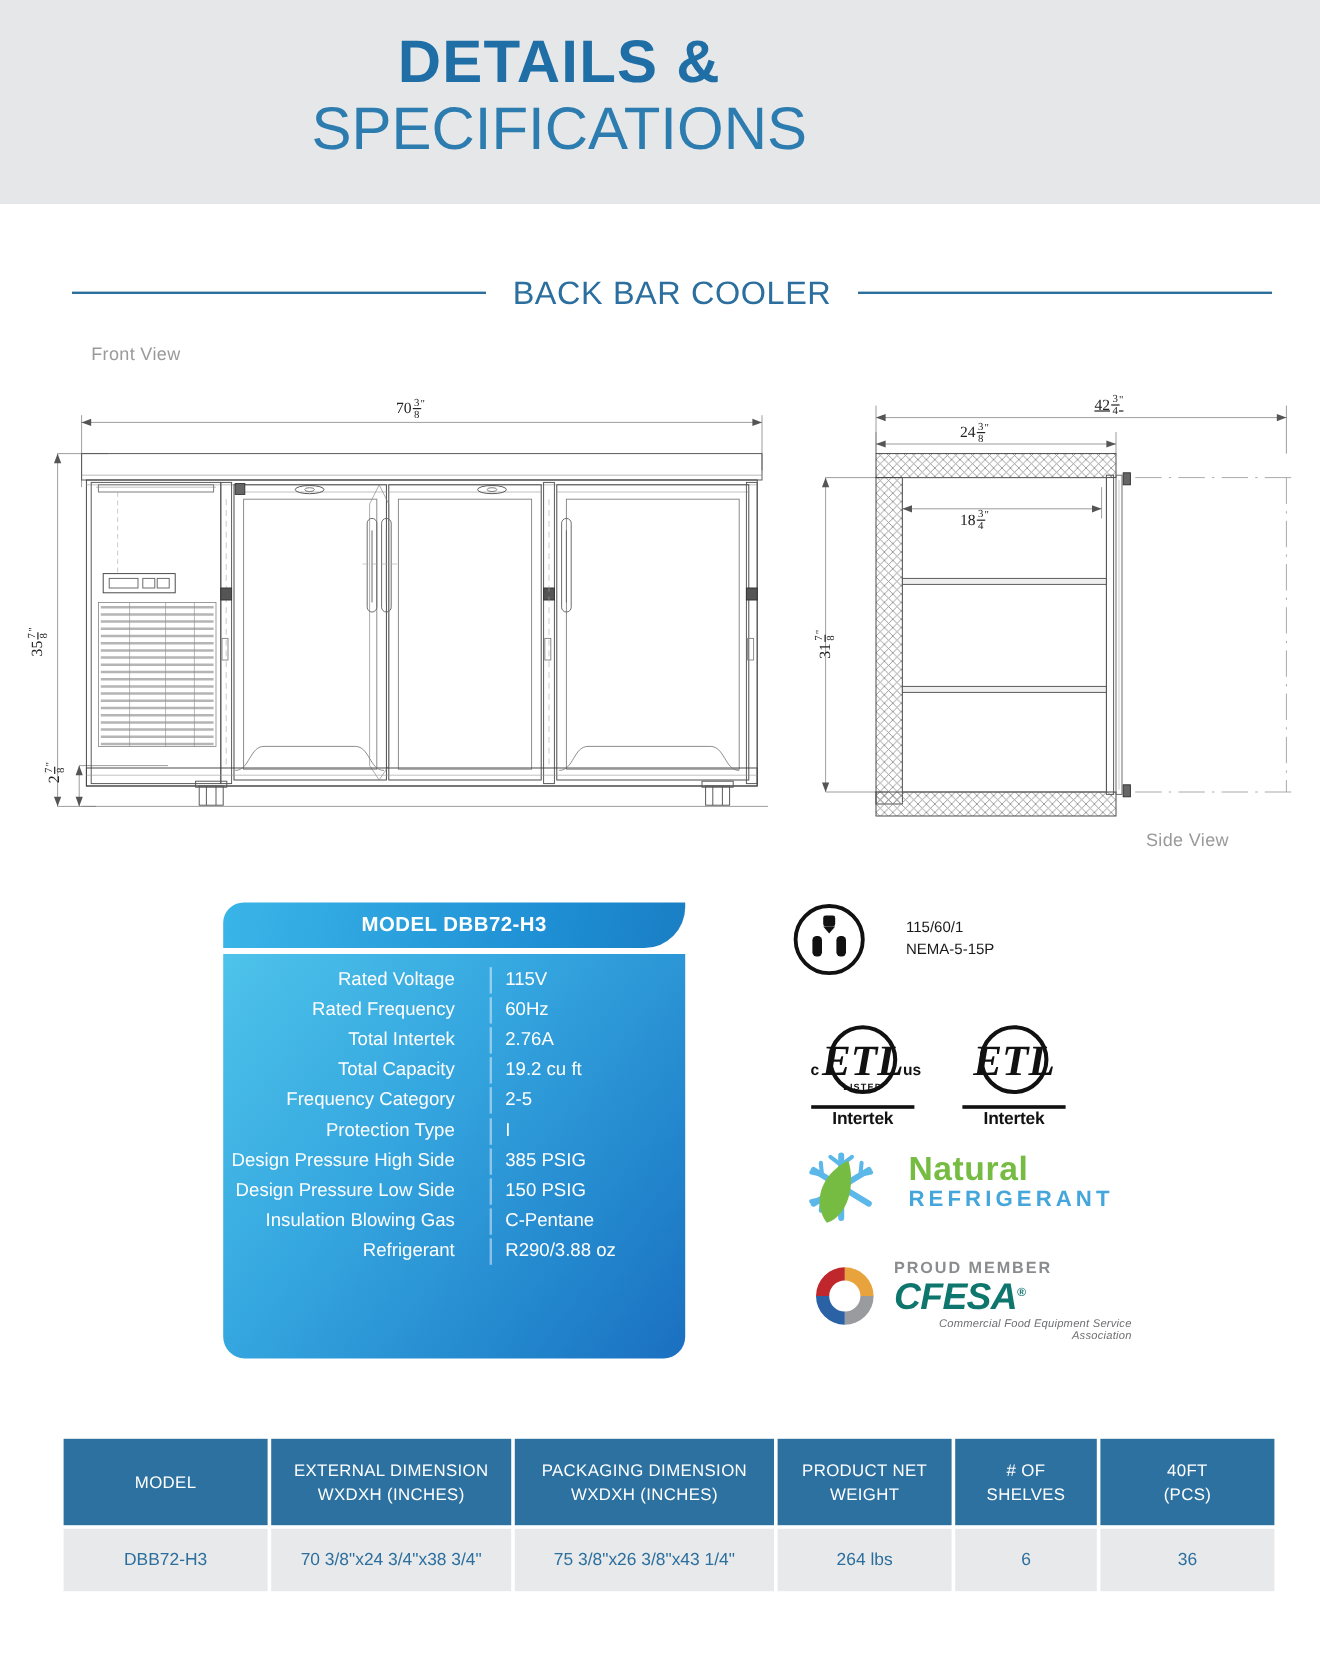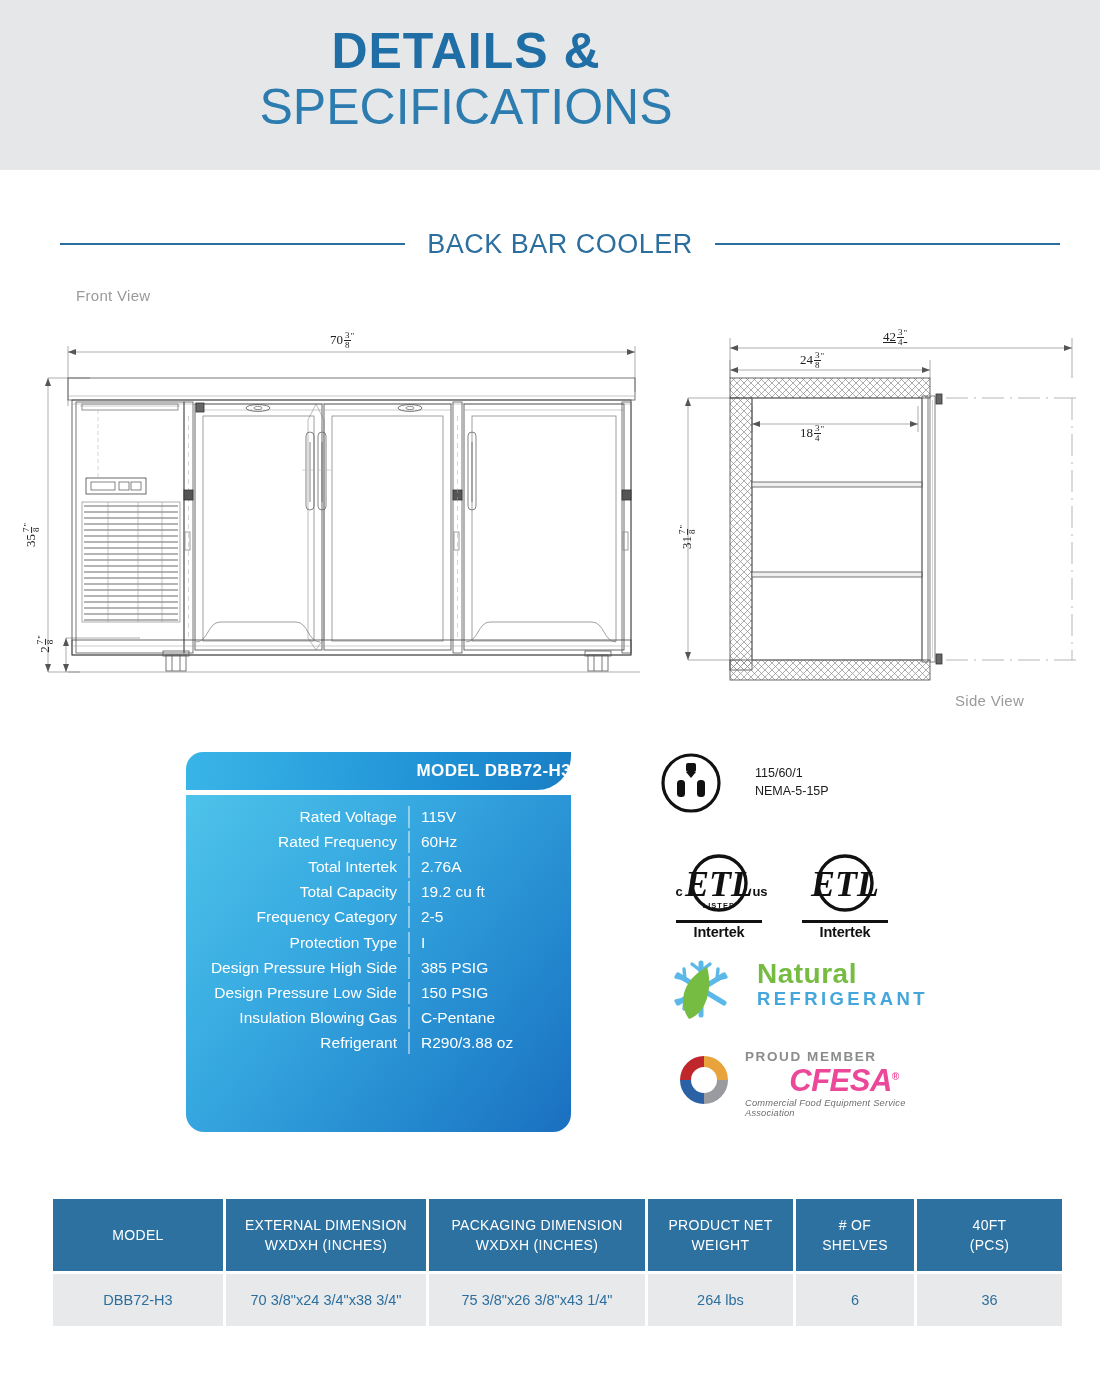--- a/index.html
+++ b/index.html
@@ -94,40 +94,40 @@
   .spec-card {
     position: absolute; left: 186px; top: 752px;
     width: 385px; height: 380px;
   }
   .spec-header {
     position: relative;
     width: 385px; height: 38px;
     background: linear-gradient(100deg, #3ab5e8 0%, #1e8fd4 70%, #1a7ec4 100%);
     border-top-left-radius: 17px;
     border-bottom-right-radius: 34px;
-    display: flex; align-items: center; justify-content: flex-end;
+    display: flex; align-items: center; justify-content: center;
   }
   .spec-header-text {
     color: #fff; font-size: 17px; font-weight: bold; letter-spacing: .4px;
   }
   .spec-body {
     position: relative;
     margin-top: 5px;
     width: 385px; height: 337px;
     background: linear-gradient(128deg, #4ec3ea 0%, #36a8e0 38%, #2285cc 78%, #1b6fc0 100%);
     border-bottom-left-radius: 18px;
     border-bottom-right-radius: 18px;
     padding: 9px 0 10px 0;
   }
   .spec-row {
     display: flex; align-items: center;
     height: 25.2px;
   }
   .spec-label {
-    width: 222px; text-align: right; padding-right: 11px;
+    width: 222px; text-align: right; padding-right: 29px;
     color: #ffffff; font-size: 15.5px; white-space: nowrap;
   }
   .spec-sep { width: 2px; height: 22px; background: rgba(255,255,255,.45); }
   .spec-value {
     padding-left: 11px;
     color: #ffffff; font-size: 15.5px; white-space: nowrap;
   }
 
   
   .cert-col { position: absolute; left: 655px; top: 752px; width: 300px; }
@@ -157,29 +157,28 @@
     letter-spacing: 3.4px; line-height: 1.05; margin-top: 1px;
   }
 
   .cfesa-logo { position: absolute; left: 18px; top: 298px; width: 270px; height: 62px; }
   .cfesa-text { position: absolute; left: 72px; top: 0px; }
   .cfesa-proud {
     font-size: 13.5px; font-weight: bold; color: #8a8c8e;
     letter-spacing: 1.6px; line-height: 1;
   }
   .cfesa-main {
-    font-size: 31px; font-weight: bold; color: #ec4899;
+    font-size: 31px; font-weight: bold; color: #0f766e;
     letter-spacing: -.5px; line-height: 1; font-style: italic;
     margin-top: 1px;
-    text-align: center;
   }
   .cfesa-main .reg { font-size: 10px; vertical-align: super; }
   .cfesa-sub {
     font-size: 9.3px; color: #6d6e71; font-style: italic;
-    letter-spacing: .2px; margin-top: 2px;
+    letter-spacing: .2px; margin-top: 2px; text-align: right;
   }
 
   
   .spec-table {
     position: absolute; left: 50px; top: 1196px;
     width: 1000px;
     border-collapse: separate;
     border-spacing: 3px;
     table-layout: fixed;
   }
@@ -437,21 +436,21 @@
     <rect x="276" y="334" width="6" height="10" stroke="#333" fill="#666"></rect>
 
     <g stroke="#999" stroke-width="0.7" stroke-dasharray="22 6 2 6">
       <line x1="286" y1="78" x2="420" y2="78"></line>
       <line x1="286" y1="340" x2="420" y2="340"></line>
       <line x1="412" y1="78" x2="412" y2="340"></line>
     </g>
   </g>
 </svg>
 
-<div class="dim" style="left:883px; top:328px;text-decoration:underline;">
+<div class="dim" style="left:912px; top:328px;text-decoration:underline;">
   <span class="whole">42</span><span class="frac">
       <span class="num">3</span>
       <span class="den">4</span>
     </span><span class="dq">"</span>
 </div>
 <div class="dim" style="left:800px; top:351px;">
   <span class="whole">24</span><span class="frac">
       <span class="num">3</span>
       <span class="den">8</span>
     </span><span class="dq">"</span>

